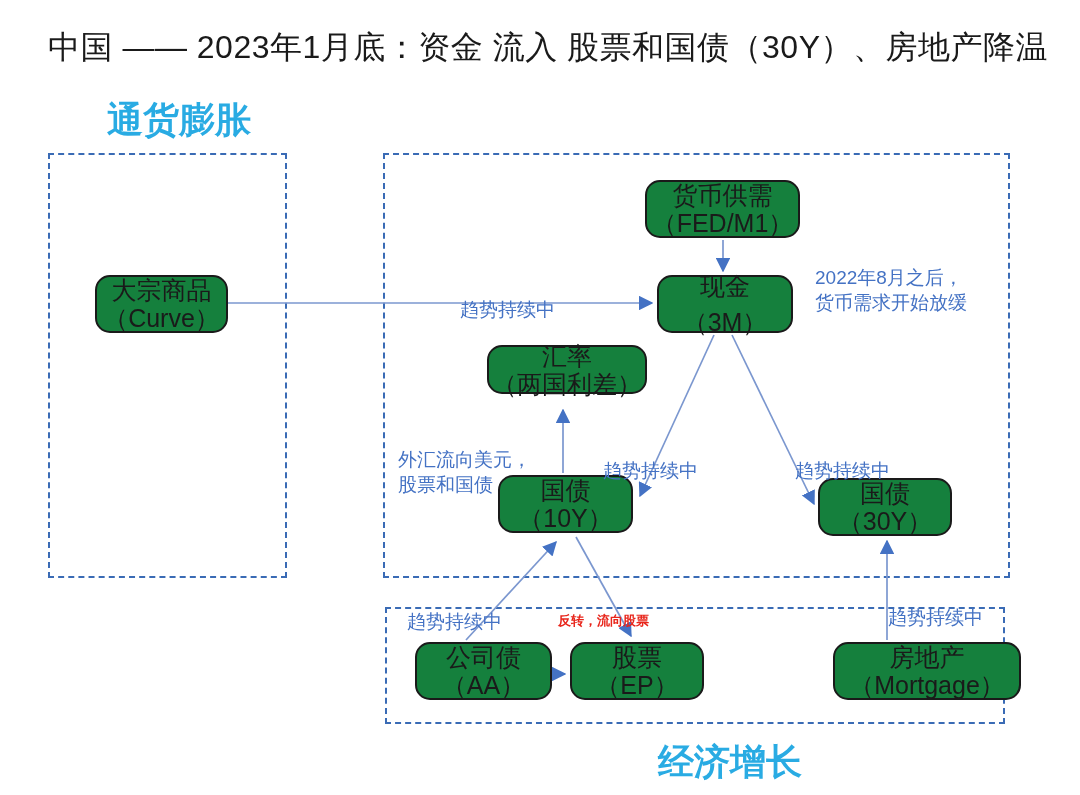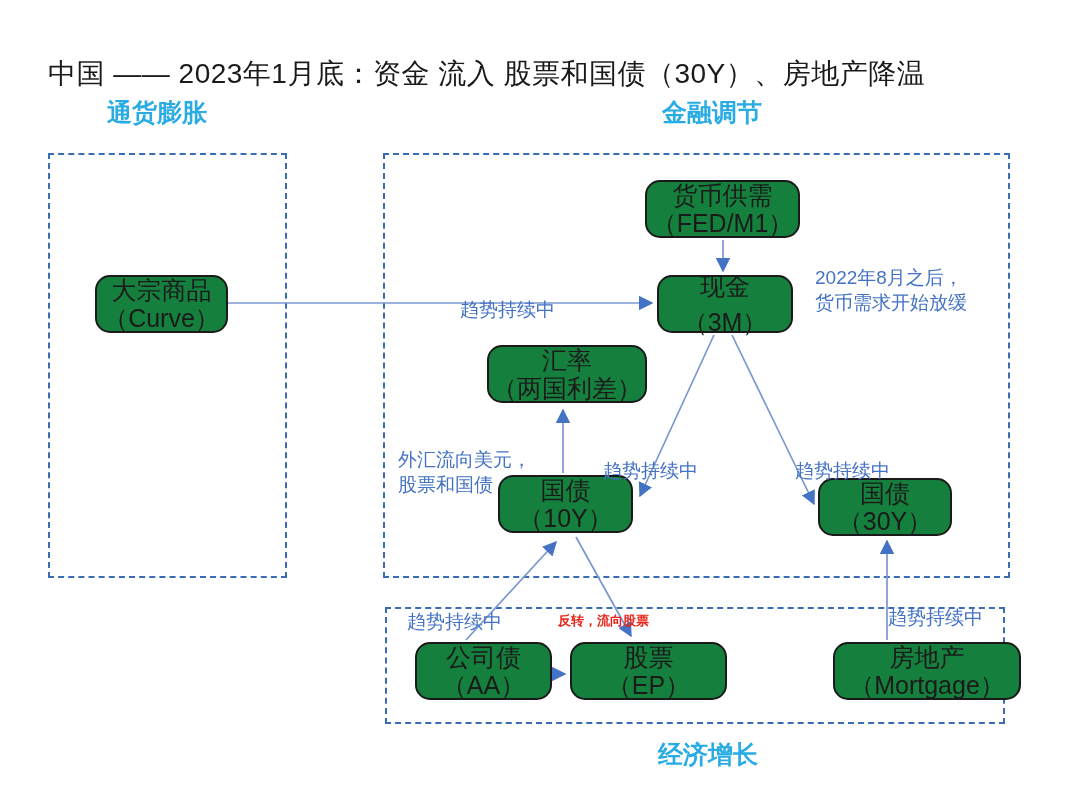--- a/index.html
+++ b/index.html
@@ -2,24 +2,24 @@
 <html><head>
 <meta charset="utf-8">
 <style>
   html,body{margin:0;padding:0;background:#ffffff;}
   .canvas{
     position:relative;width:1080px;height:795px;background:#ffffff;overflow:hidden;
     font-family:"Liberation Sans","DejaVu Sans",sans-serif;
   }
   .title{
     position:absolute;left:48px;top:26px;width:1000px;
-    font-size:28px;color:#1a1a1a;letter-spacing:0.5px;white-space:nowrap;margin-top:29px;
+    font-size:32px;color:#1a1a1a;letter-spacing:0.5px;white-space:nowrap;
   }
   .section-label{
-    position:absolute;font-size:25px;font-weight:bold;color:var(--cyan,#29ABE3);
+    position:absolute;font-size:36px;font-weight:bold;color:var(--cyan,#29ABE3);
     white-space:nowrap;
   }
   .dashed-box{
     position:absolute;border:2px dashed var(--boxblue,#3A6BB5);background:transparent;
     box-sizing:border-box;
   }
   .node{
     position:absolute;box-sizing:border-box;background:#15803d;border:2.5px solid #1a1a1a;
     border-radius:15px;display:flex;flex-direction:column;align-items:center;justify-content:center;
     font-size:25px;line-height:28px;color:#1a1a1a;text-align:center;z-index:5;
@@ -33,21 +33,20 @@
   svg.arrows{position:absolute;left:0;top:0;z-index:4;pointer-events:none;}
 </style>
 </head>
 <body>
 
 <div class="canvas" style="--cyan: #29ABE3; --arrowblue: #4472C4; --boxblue: #3A6BB5; --red: #E8251B;">
 
   <div class="title">中国 —— 2023年1月底：资金 流入 股票和国债（30Y）、房地产降温</div>
 
   <div class="section-label" style="left:107px;top:96px;">通货膨胀</div>
-  <div class="section-label" style="left:662px;top:96px;">金融调节</div>
   <div class="section-label" style="left:658px;top:738px;">经济增长</div>
 
   <div class="dashed-box" style="left:48px;top:153px;width:239px;height:425px;"></div>
   <div class="dashed-box" style="left:383px;top:153px;width:627px;height:425px;"></div>
   <div class="dashed-box" style="left:385px;top:607px;width:620px;height:117px;"></div>
 
   <svg class="arrows" width="1080" height="795" viewBox="0 0 1080 795">
     <defs>
       <marker id="ah" viewBox="0 0 10 10" refX="9" refY="5" markerWidth="8.5" markerHeight="8.5" orient="auto-start-reverse">
         <path d="M0,0 L10,5 L0,10 z" fill="#4472C4"></path>
@@ -74,41 +73,41 @@
   <div class="node" style="left:645px;top:180px;width:155px;height:58px;">
     <span>货币供需</span>
     <span>（FED/M1）</span>
   </div>
 
   <div class="node" style="left:657px;top:275px;width:136px;height:58px;gap:8px;">
     <span>现金</span>
     <span>（3M）</span>
   </div>
 
-  <div class="node" style="left:487px;top:345px;width:160px;height:58px;">
+  <div class="node" style="left:487px;top:345px;width:160px;height:49px;">
     <span>汇率</span>
     <span>（两国利差）</span>
   </div>
 
   <div class="node" style="left:498px;top:475px;width:135px;height:58px;">
     <span>国债</span>
     <span>（10Y）</span>
   </div>
 
   <div class="node" style="left:818px;top:478px;width:134px;height:58px;">
     <span>国债</span>
     <span>（30Y）</span>
   </div>
 
   <div class="node" style="left:415px;top:642px;width:137px;height:58px;">
     <span>公司债</span>
     <span>（AA）</span>
   </div>
 
-  <div class="node" style="left:570px;top:642px;width:157px;height:58px;">
+  <div class="node" style="left:570px;top:642px;width:134px;height:58px;">
     <span>股票</span>
     <span>（EP）</span>
   </div>
 
   <div class="node" style="left:793px;top:642px;width:188px;height:58px;margin-left:40px;">
     <span>房地产</span>
     <span>（Mortgage）</span>
   </div>
 
   <div class="edge-label" style="left:460px;top:270px;">趋势持续中</div>

